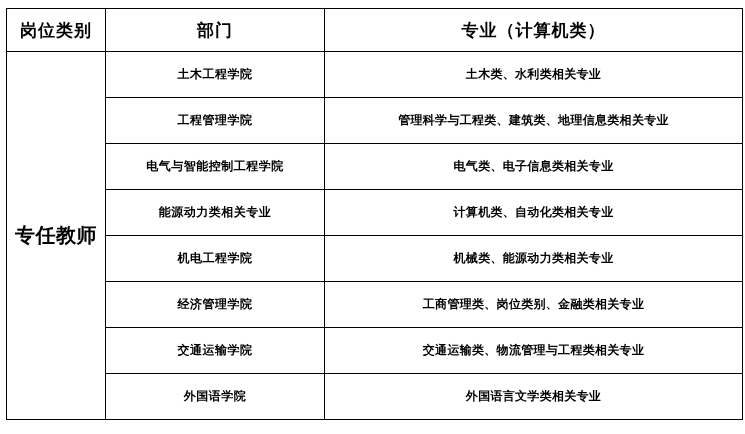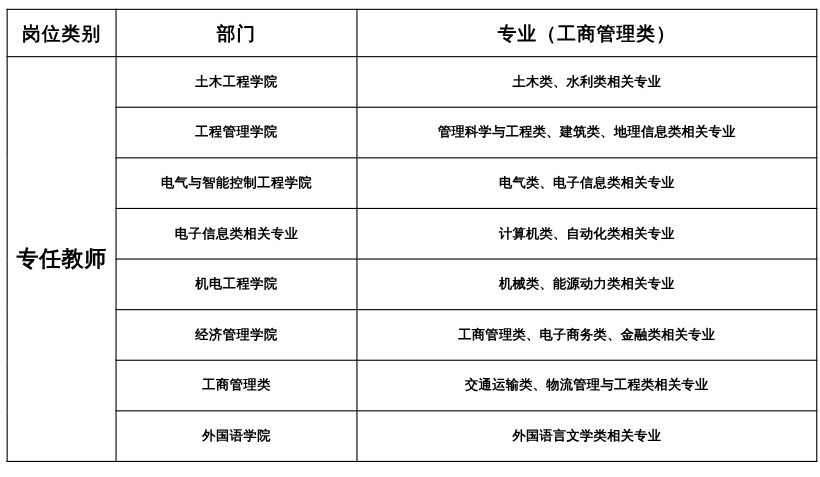--- a/index.html
+++ b/index.html
@@ -58,51 +58,51 @@
 </style>
 </head>
 <body>
 
 <div class="table-wrap">
   <table class="job-table">
     <thead>
       <tr>
         <th class="col-category">岗位类别</th>
         <th class="col-dept">部门</th>
-        <th class="col-major">专业（工商管理类）</th>
+        <th class="col-major">专业（计算机类）</th>
       </tr>
     </thead>
     <tbody>
       <tr>
         <td class="category-cell" rowspan="8">专任教师</td>
         <td class="dept-cell">土木工程学院</td>
         <td class="major-cell">土木类、水利类相关专业</td>
       </tr>
       <tr>
         <td class="dept-cell">工程管理学院</td>
         <td class="major-cell">管理科学与工程类、建筑类、地理信息类相关专业</td>
       </tr>
       <tr>
         <td class="dept-cell">电气与智能控制工程学院</td>
         <td class="major-cell">电气类、电子信息类相关专业</td>
       </tr>
       <tr>
-        <td class="dept-cell">电子信息类相关专业</td>
+        <td class="dept-cell">能源动力类相关专业</td>
         <td class="major-cell">计算机类、自动化类相关专业</td>
       </tr>
       <tr>
         <td class="dept-cell">机电工程学院</td>
         <td class="major-cell">机械类、能源动力类相关专业</td>
       </tr>
       <tr>
         <td class="dept-cell">经济管理学院</td>
-        <td class="major-cell">工商管理类、电子商务类、金融类相关专业</td>
+        <td class="major-cell">工商管理类、岗位类别、金融类相关专业</td>
       </tr>
       <tr>
-        <td class="dept-cell">工商管理类</td>
+        <td class="dept-cell">交通运输学院</td>
         <td class="major-cell">交通运输类、物流管理与工程类相关专业</td>
       </tr>
       <tr>
         <td class="dept-cell">外国语学院</td>
         <td class="major-cell">外国语言文学类相关专业</td>
       </tr>
     </tbody>
   </table>
 </div>
 

